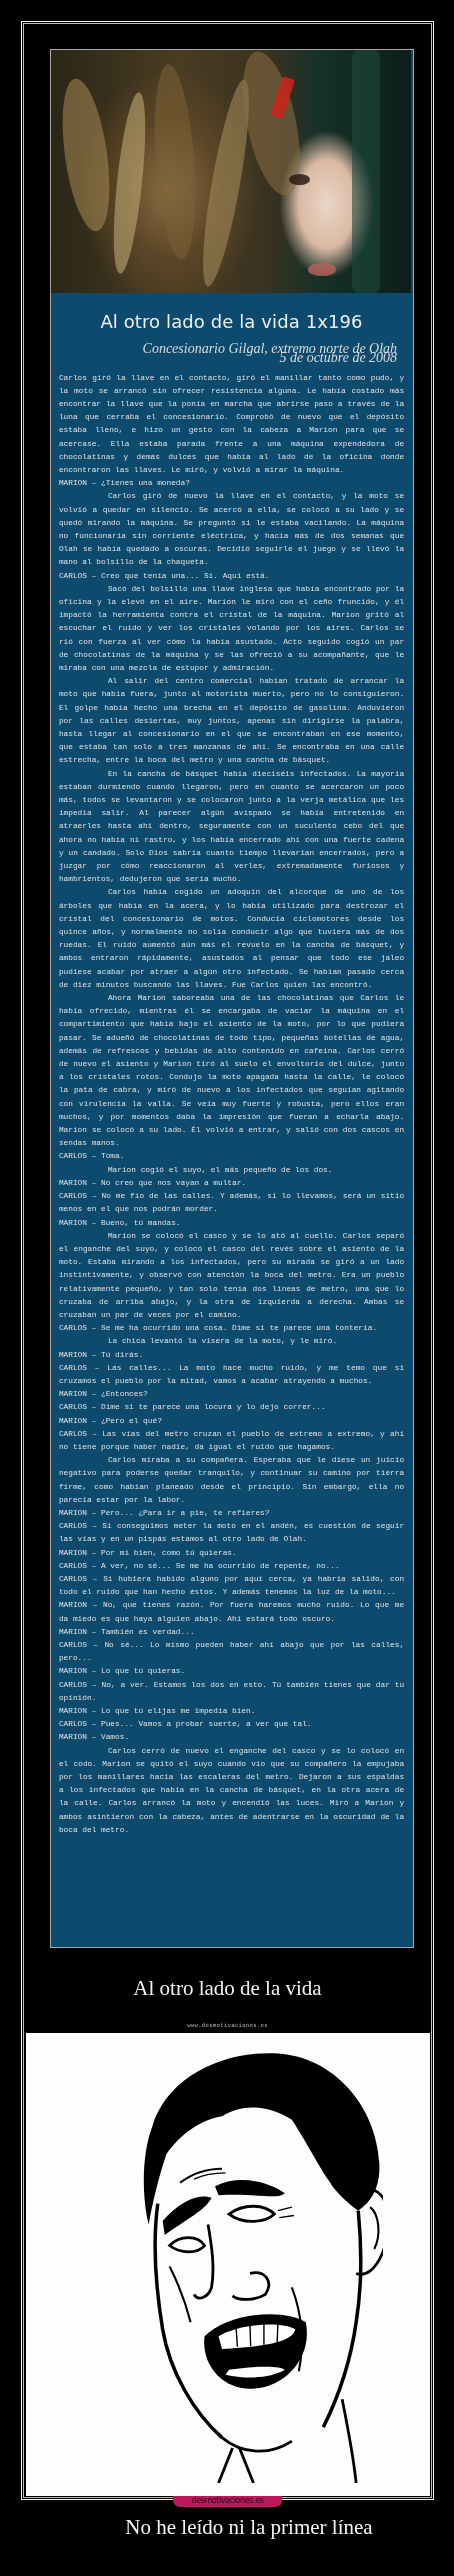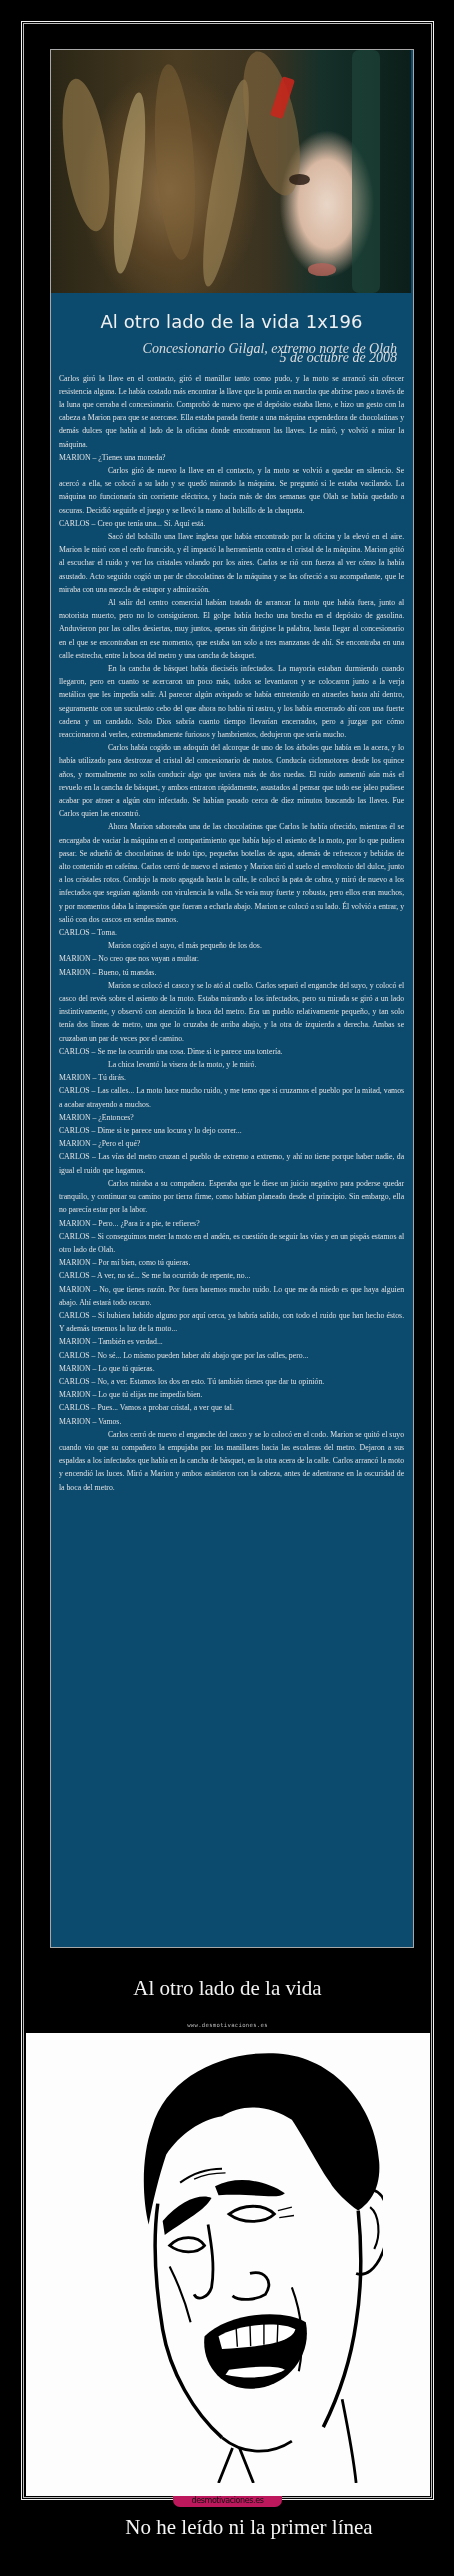--- a/index.html
+++ b/index.html
@@ -45,21 +45,21 @@
   .story-title {
     position: absolute; left: 0; right: 0; top: 261px; text-align: center;
     font-family: "DejaVu Sans", sans-serif; font-size: 18px; color: #f0f0f0; letter-spacing: 0.1px;
   }
   .story-meta {
     position: absolute; right: 15.4px; top: 294px; text-align: right;
     font-family: Liberation Serif, serif; font-style: italic; font-size: 14px; line-height: 9.8px; color: #dcdcdc;
   }
   .story-body {
     position: absolute; left: 8.4px; right: 8.4px; top: 322px;
-    font-family: Liberation Serif, serif; font-size: 7.8px; line-height: 13.2px;
+    font-family: Liberation Mono, monospace; font-size: 7.8px; line-height: 13.2px;
     color: #e2e2e2; text-align: justify;
   }
   .story-body p { margin: 0; }
   .story-body p.narr { text-indent: 49px; }
   .story-body p.dlg { text-indent: 0; }
 
   .caption-1 {
     position: absolute; left: 0; right: 0; top: 1936px; text-align: center;
     font-family: "Liberation Serif", serif; font-size: 21px; color: #f2f2f2; margin-top: 14px;
   }
@@ -114,43 +114,44 @@
         <p class="narr">Carlos giró de nuevo la llave en el contacto, y la moto se volvió a quedar en silencio. Se acercó a ella, se colocó a su lado y se quedó mirando la máquina. Se preguntó si le estaba vacilando. La máquina no funcionaría sin corriente eléctrica, y hacía más de dos semanas que Olah se había quedado a oscuras. Decidió seguirle el juego y se llevó la mano al bolsillo de la chaqueta.</p>
         <p class="dlg">CARLOS – Creo que tenía una... Sí. Aquí está.</p>
         <p class="narr">Sacó del bolsillo una llave inglesa que había encontrado por la oficina y la elevó en el aire. Marion le miró con el ceño fruncido, y él impactó la herramienta contra el cristal de la máquina. Marion gritó al escuchar el ruido y ver los cristales volando por los aires. Carlos se rió con fuerza al ver cómo la había asustado. Acto seguido cogió un par de chocolatinas de la máquina y se las ofreció a su acompañante, que le miraba con una mezcla de estupor y admiración.</p>
         <p class="narr">Al salir del centro comercial habían tratado de arrancar la moto que había fuera, junto al motorista muerto, pero no lo consiguieron. El golpe había hecho una brecha en el depósito de gasolina. Anduvieron por las calles desiertas, muy juntos, apenas sin dirigirse la palabra, hasta llegar al concesionario en el que se encontraban en ese momento, que estaba tan solo a tres manzanas de ahí. Se encontraba en una calle estrecha, entre la boca del metro y una cancha de básquet.</p>
         <p class="narr">En la cancha de básquet había dieciséis infectados. La mayoría estaban durmiendo cuando llegaron, pero en cuanto se acercaron un poco más, todos se levantaron y se colocaron junto a la verja metálica que les impedía salir. Al parecer algún avispado se había entretenido en atraerles hasta ahí dentro, seguramente con un suculento cebo del que ahora no había ni rastro, y los había encerrado ahí con una fuerte cadena y un candado. Solo Dios sabría cuanto tiempo llevarían encerrados, pero a juzgar por cómo reaccionaron al verles, extremadamente furiosos y hambrientos, dedujeron que sería mucho.</p>
         <p class="narr">Carlos había cogido un adoquín del alcorque de uno de los árboles que había en la acera, y lo había utilizado para destrozar el cristal del concesionario de motos. Conducía ciclomotores desde los quince años, y normalmente no solía conducir algo que tuviera más de dos ruedas. El ruido aumentó aún más el revuelo en la cancha de básquet, y ambos entraron rápidamente, asustados al pensar que todo ese jaleo pudiese acabar por atraer a algún otro infectado. Se habían pasado cerca de diez minutos buscando las llaves. Fue Carlos quien las encontró.</p>
         <p class="narr">Ahora Marion saboreaba una de las chocolatinas que Carlos le había ofrecido, mientras él se encargaba de vaciar la máquina en el compartimiento que había bajo el asiento de la moto, por lo que pudiera pasar. Se adueñó de chocolatinas de todo tipo, pequeñas botellas de agua, además de refrescos y bebidas de alto contenido en cafeína. Carlos cerró de nuevo el asiento y Marion tiró al suelo el envoltorio del dulce, junto a los cristales rotos. Condujo la moto apagada hasta la calle, le colocó la pata de cabra, y miró de nuevo a los infectados que seguían agitando con virulencia la valla. Se veía muy fuerte y robusta, pero ellos eran muchos, y por momentos daba la impresión que fueran a echarla abajo. Marion se colocó a su lado. Él volvió a entrar, y salió con dos cascos en sendas manos.</p>
         <p class="dlg">CARLOS – Toma.</p>
         <p class="narr">Marion cogió el suyo, el más pequeño de los dos.</p>
         <p class="dlg">MARION – No creo que nos vayan a multar.</p>
+        <p class="dlg">CARLOS – No me fío de las calles. Y además, si lo llevamos, será un sitio menos en el que nos podrán morder.</p>
         <p class="dlg">MARION – Bueno, tú mandas.</p>
         <p class="narr">Marion se colocó el casco y se lo ató al cuello. Carlos separó el enganche del suyo, y colocó el casco del revés sobre el asiento de la moto. Estaba mirando a los infectados, pero su mirada se giró a un lado instintivamente, y observó con atención la boca del metro. Era un pueblo relativamente pequeño, y tan solo tenía dos líneas de metro, una que lo cruzaba de arriba abajo, y la otra de izquierda a derecha. Ambas se cruzaban un par de veces por el camino.</p>
         <p class="dlg">CARLOS – Se me ha ocurrido una cosa. Dime si te parece una tontería.</p>
         <p class="narr">La chica levantó la visera de la moto, y le miró.</p>
         <p class="dlg">MARION – Tú dirás.</p>
         <p class="dlg">CARLOS – Las calles... La moto hace mucho ruido, y me temo que si cruzamos el pueblo por la mitad, vamos a acabar atrayendo a muchos.</p>
         <p class="dlg">MARION – ¿Entonces?</p>
         <p class="dlg">CARLOS – Dime si te parece una locura y lo dejo correr...</p>
         <p class="dlg">MARION – ¿Pero el qué?</p>
         <p class="dlg">CARLOS – Las vías del metro cruzan el pueblo de extremo a extremo, y ahí no tiene porque haber nadie, da igual el ruido que hagamos.</p>
         <p class="narr">Carlos miraba a su compañera. Esperaba que le diese un juicio negativo para poderse quedar tranquilo, y continuar su camino por tierra firme, como habían planeado desde el principio. Sin embargo, ella no parecía estar por la labor.</p>
         <p class="dlg">MARION – Pero... ¿Para ir a pie, te refieres?</p>
         <p class="dlg">CARLOS – Si conseguimos meter la moto en el andén, es cuestión de seguir las vías y en un pispás estamos al otro lado de Olah.</p>
         <p class="dlg">MARION – Por mí bien, como tú quieras.</p>
         <p class="dlg">CARLOS – A ver, no sé... Se me ha ocurrido de repente, no...</p>
+        <p class="dlg">CARLOS – Si hubiera habido alguno por aquí cerca, ya habría salido, con todo el ruido que han hecho éstos. Y además tenemos la luz de la moto...</p>
         <p class="dlg">MARION – No, que tienes razón. Por fuera haremos mucho ruido. Lo que me da miedo es que haya alguien abajo. Ahí estará todo oscuro.</p>
-        <p class="dlg">CARLOS – Si hubiera habido alguno por aquí cerca, ya habría salido, con todo el ruido que han hecho éstos. Y además tenemos la luz de la moto...</p>
         <p class="dlg">MARION – También es verdad...</p>
         <p class="dlg">CARLOS – No sé... Lo mismo pueden haber ahí abajo que por las calles, pero...</p>
         <p class="dlg">MARION – Lo que tú quieras.</p>
         <p class="dlg">CARLOS – No, a ver. Estamos los dos en esto. Tú también tienes que dar tu opinión.</p>
         <p class="dlg">MARION – Lo que tú elijas me impedía bien.</p>
-        <p class="dlg">CARLOS – Pues... Vamos a probar cristal, a ver que tal.</p>
+        <p class="dlg">CARLOS – Pues... Vamos a probar suerte, a ver que tal.</p>
         <p class="dlg">MARION – Vamos.</p>
         <p class="narr">Carlos cerró de nuevo el enganche del casco y se lo colocó en el codo. Marion se quitó el suyo cuando vio que su compañero la empujaba por los manillares hacia las escaleras del metro. Dejaron a sus espaldas a los infectados que había en la cancha de básquet, en la otra acera de la calle. Carlos arrancó la moto y encendió las luces. Miró a Marion y ambos asintieron con la cabeza, antes de adentrarse en la oscuridad de la boca del metro.</p>
       </div>
     </div>
 
     <div class="caption-1">Al otro lado de la vida</div>
     <div class="site-url-1">www.desmotivaciones.es</div>
   </div>
 
   <div class="poster-bottom">

